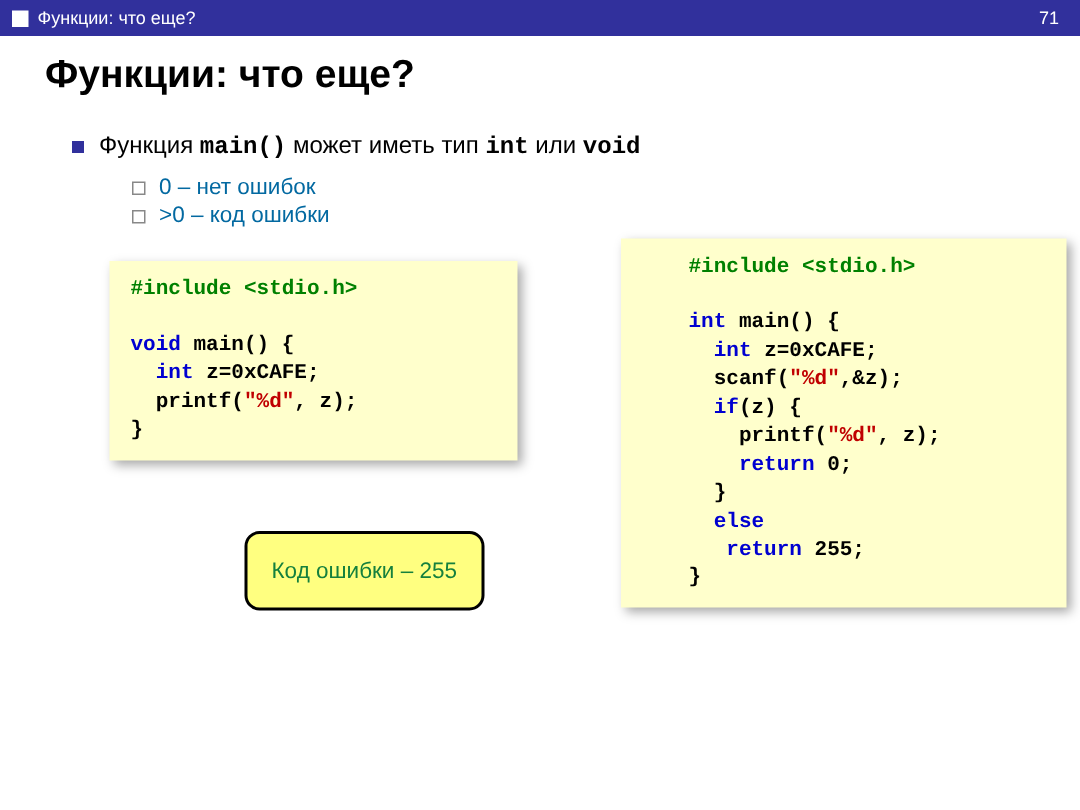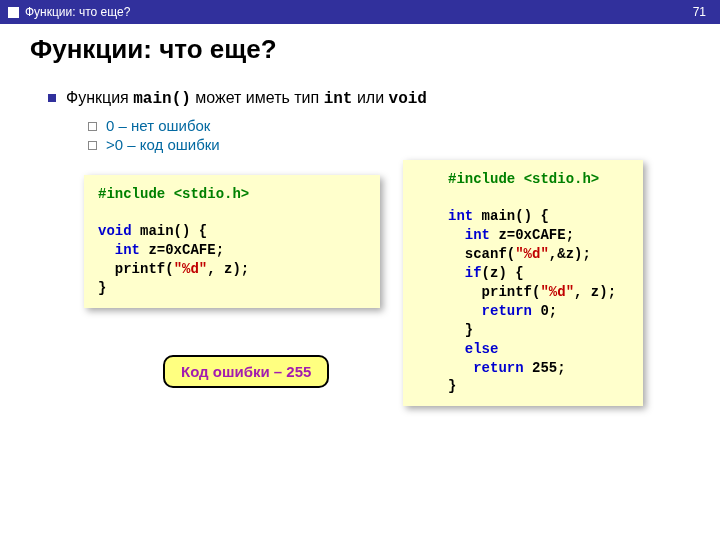--- a/index.html
+++ b/index.html
@@ -95,41 +95,41 @@
     font-family: "Courier New", monospace;
     font-size: 14px;
     font-weight: bold;
     line-height: 1.35;
     white-space: pre;
   }
   .codebox .kw { color: #0000d0; }
   .codebox .inc { color: #008000; }
   .codebox .str { color: #c00000; }
   .codebox.left {
-    left: 36px;
+    left: 25px;
     top: 0;
-    width: 296px;
+    width: 272px;
   }
   .codebox.right {
-    left: 355px;
+    left: 366px;
     top: -15px;
-    width: 240px;
+    width: 297px;
     padding-left: 45px;
   }
   .callout {
     position: absolute;
     left: 115px;
     top: 180px;
     background: #ffff80;
     border: 2px solid #000;
     border-radius: 10px;
-    padding: 6px 16px;
+    padding: 16px 16px;
     font-size: 15px;
-    font-weight: bold;
-    color: #a21caf;
+    font-weight: normal;
+    color: #15803d;
   }
 </style>
 </head>
 <body>
 
 <div class="header">
   <div class="header-left">
     <span class="header-square"></span>
     <span>Функции: что еще?</span>
   </div>

